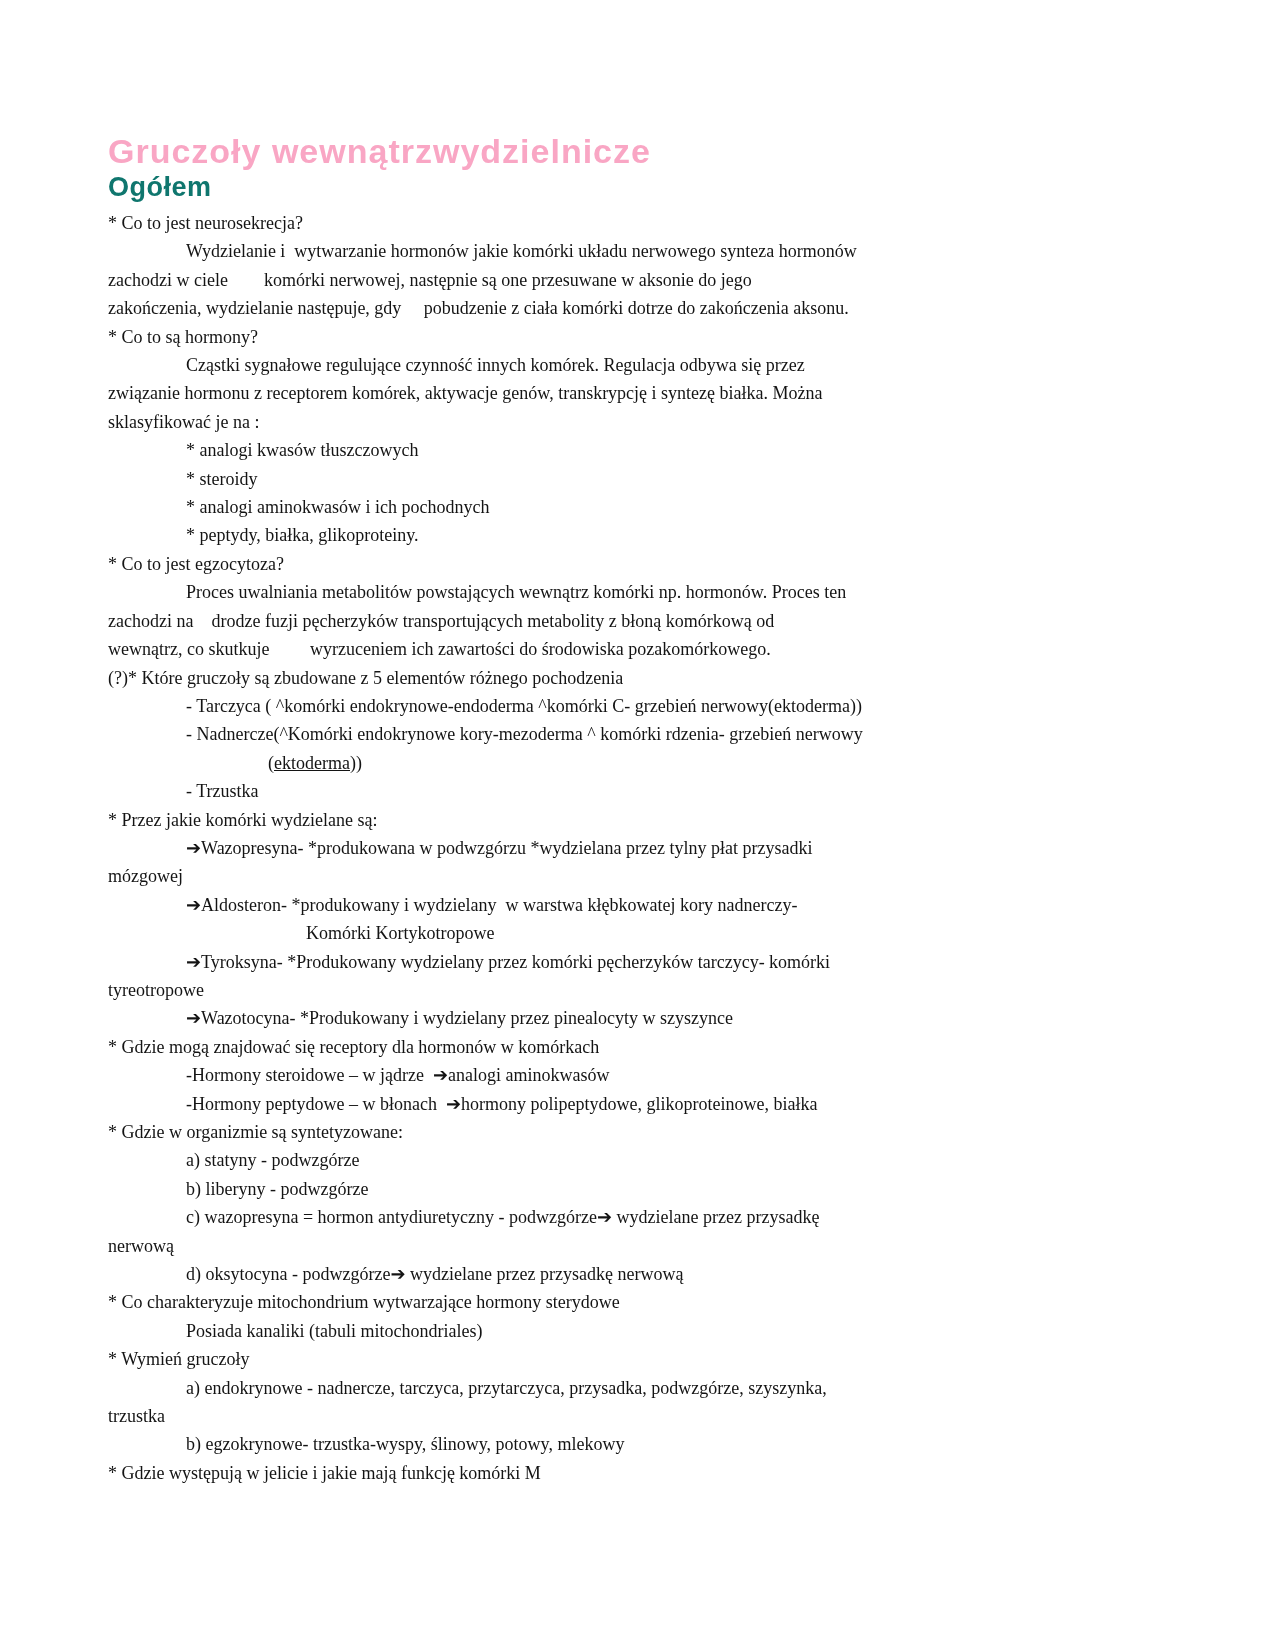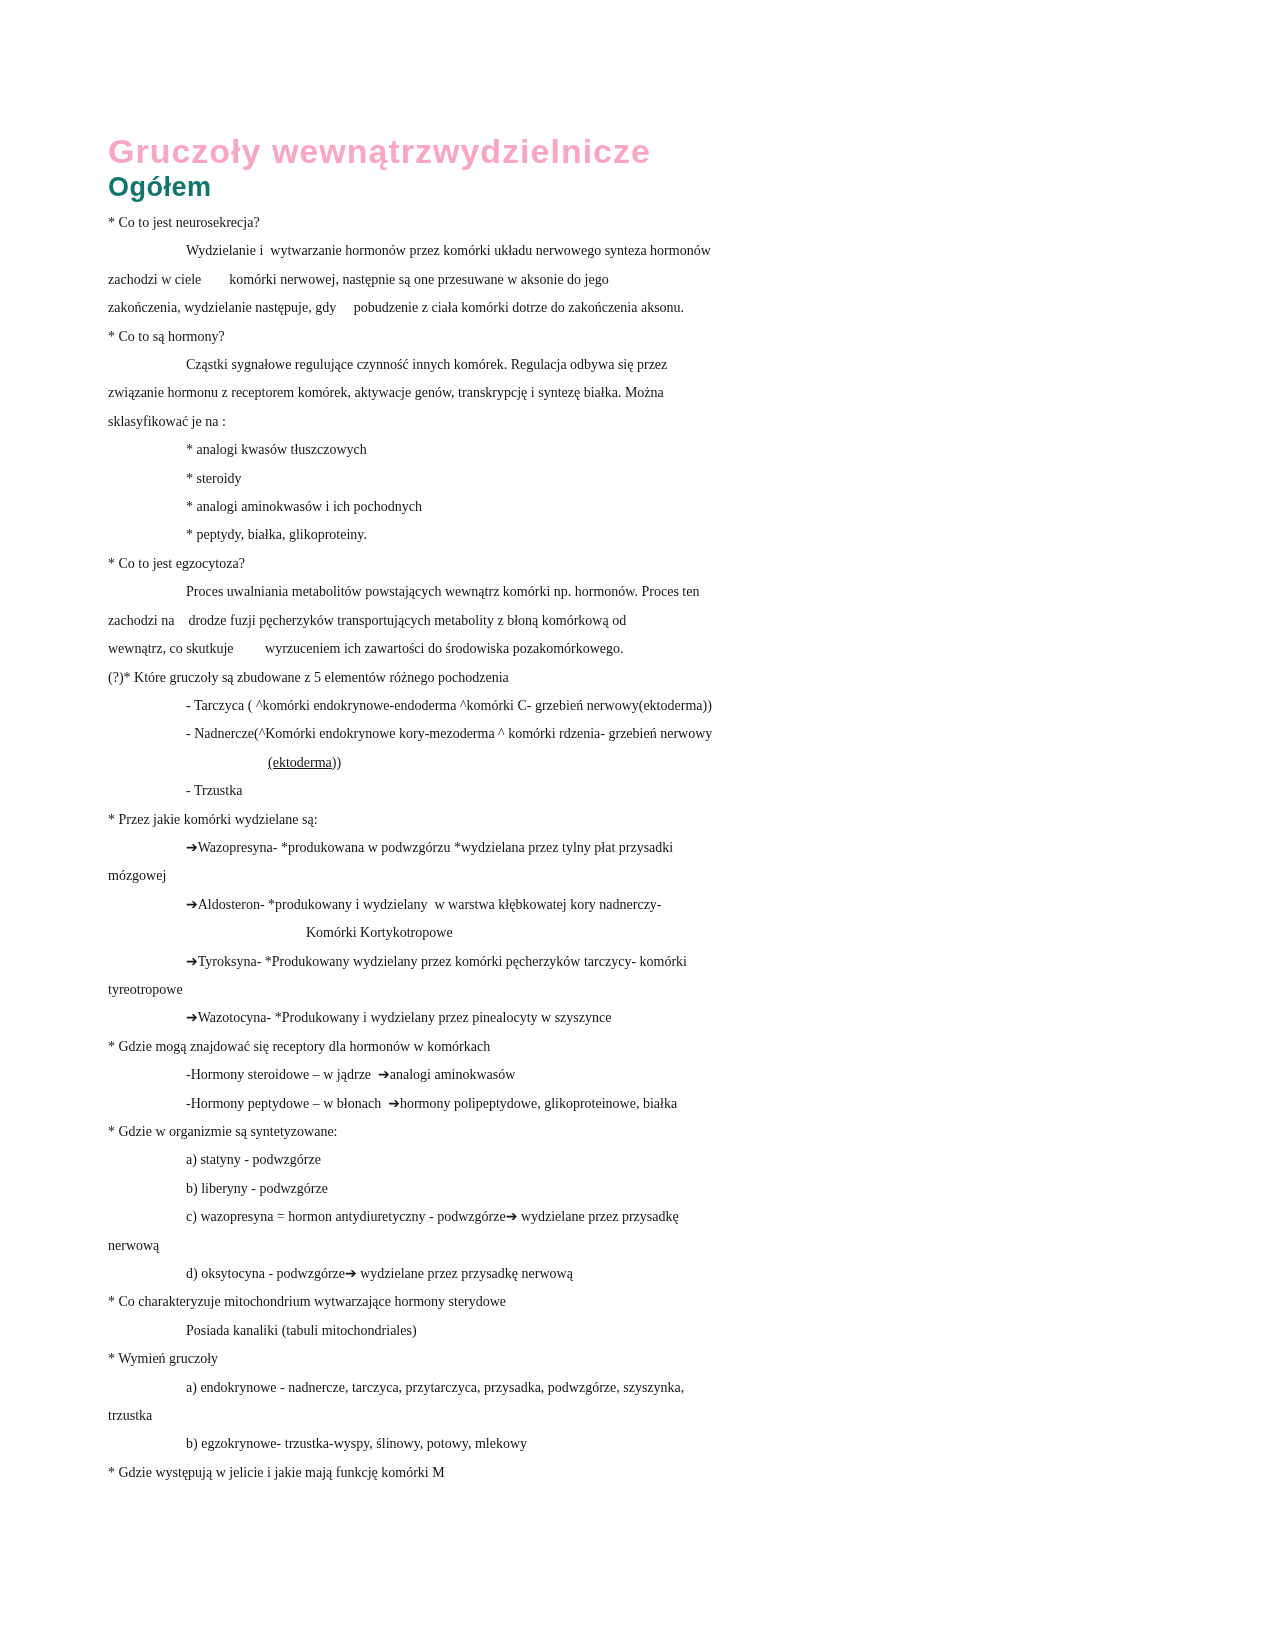--- a/index.html
+++ b/index.html
@@ -31,42 +31,42 @@
   .doc-subtitle {
     font-family: "Liberation Sans", sans-serif;
     font-weight: bold;
     font-size: 27px;
     line-height: 31px;
     letter-spacing: 0.5px;
     margin: 2px 0 6px 0;
   }
   .doc-body {
     font-family: "Liberation Serif", "DejaVu Serif", serif;
-    font-size: 14px;
+    font-size: 18px;
     line-height: 28.4px;
     color: #141414;
   }
   .doc-line {
     white-space: pre-wrap;
     min-height: 28.4px;
   }
   .ind-0 { padding-left: 0; }
   .ind-1 { padding-left: 78px; }
   .ind-2 { padding-left: 160px; text-decoration: underline; }
   .ind-3 { padding-left: 198px; }
 </style>
 </head>
 <body>
 
 <div class="page">
   <h1 class="doc-title" style="color: rgb(249, 166, 196);">Gruczoły wewnątrzwydzielnicze</h1>
   <h2 class="doc-subtitle" style="color: #0f766e;">Ogółem</h2>
   <div class="doc-body" id="doc-body" style="color: rgb(20, 20, 20);">
       <div class="doc-line ind-0">* Co to jest neurosekrecja?</div>
-      <div class="doc-line ind-1">Wydzielanie i  wytwarzanie hormonów przez komórki układu nerwowego synteza hormonów</div>
+      <div class="doc-line ind-1">Wydzielanie i  wytwarzanie hormonów jakie komórki układu nerwowego synteza hormonów</div>
       <div class="doc-line ind-0">zachodzi w ciele        komórki nerwowej, następnie są one przesuwane w aksonie do jego</div>
       <div class="doc-line ind-0">zakończenia, wydzielanie następuje, gdy     pobudzenie z ciała komórki dotrze do zakończenia aksonu.</div>
       <div class="doc-line ind-0">* Co to są hormony?</div>
       <div class="doc-line ind-1">Cząstki sygnałowe regulujące czynność innych komórek. Regulacja odbywa się przez</div>
       <div class="doc-line ind-0">związanie hormonu z receptorem komórek, aktywacje genów, transkrypcję i syntezę białka. Można</div>
       <div class="doc-line ind-0">sklasyfikować je na :</div>
       <div class="doc-line ind-1">* analogi kwasów tłuszczowych</div>
       <div class="doc-line ind-1">* steroidy</div>
       <div class="doc-line ind-1">* analogi aminokwasów i ich pochodnych</div>
       <div class="doc-line ind-1">* peptydy, białka, glikoproteiny.</div>

